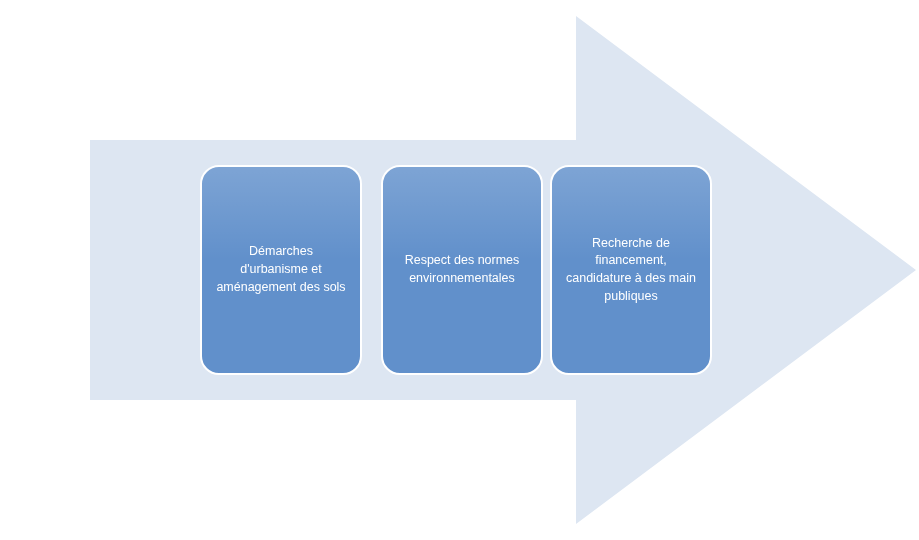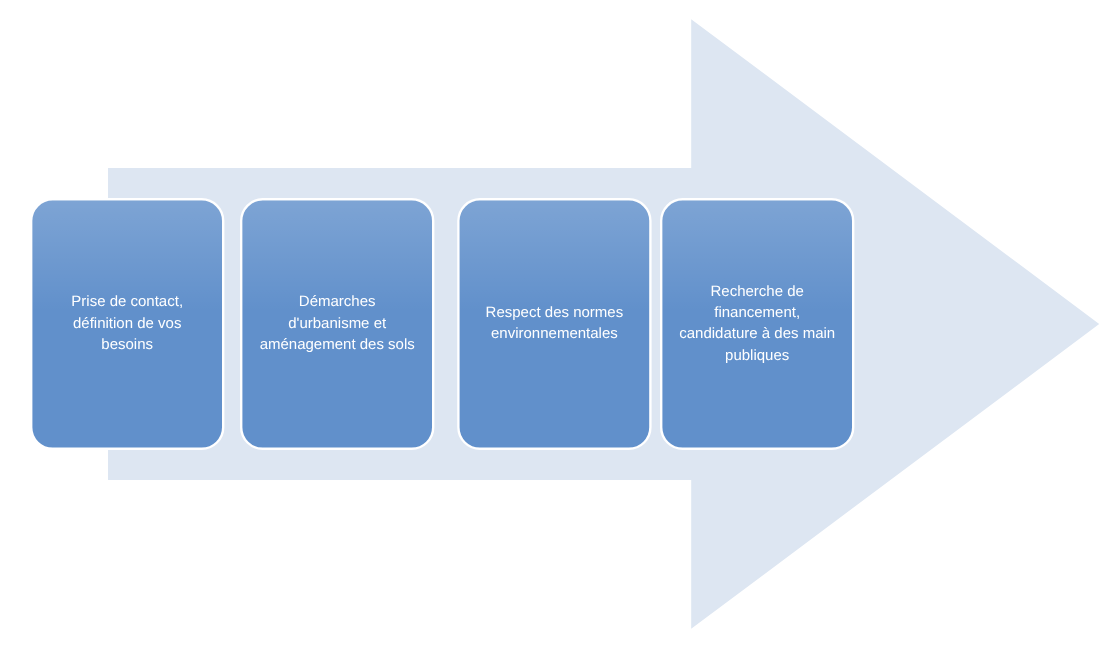--- a/index.html
+++ b/index.html
@@ -59,25 +59,20 @@
 </style>
 </head>
 <body>
 
 <div class="canvas">
 
   <svg class="arrow-svg" viewBox="0 0 919 540" aria-hidden="true">
     <polygon points="90,140 576,140 576,16 916,270 576,524 576,400 90,400"></polygon>
   </svg>
 
-  <div class="step s1">
-    <div class="step-label">Prise de contact,
-définition de vos
-besoins</div>
-  </div>
 
   <div class="step s2">
     <div class="step-label">Démarches
 d'urbanisme et
 aménagement des sols</div>
   </div>
 
   <div class="step s3">
     <div class="step-label">Respect des normes
 environnementales</div>

